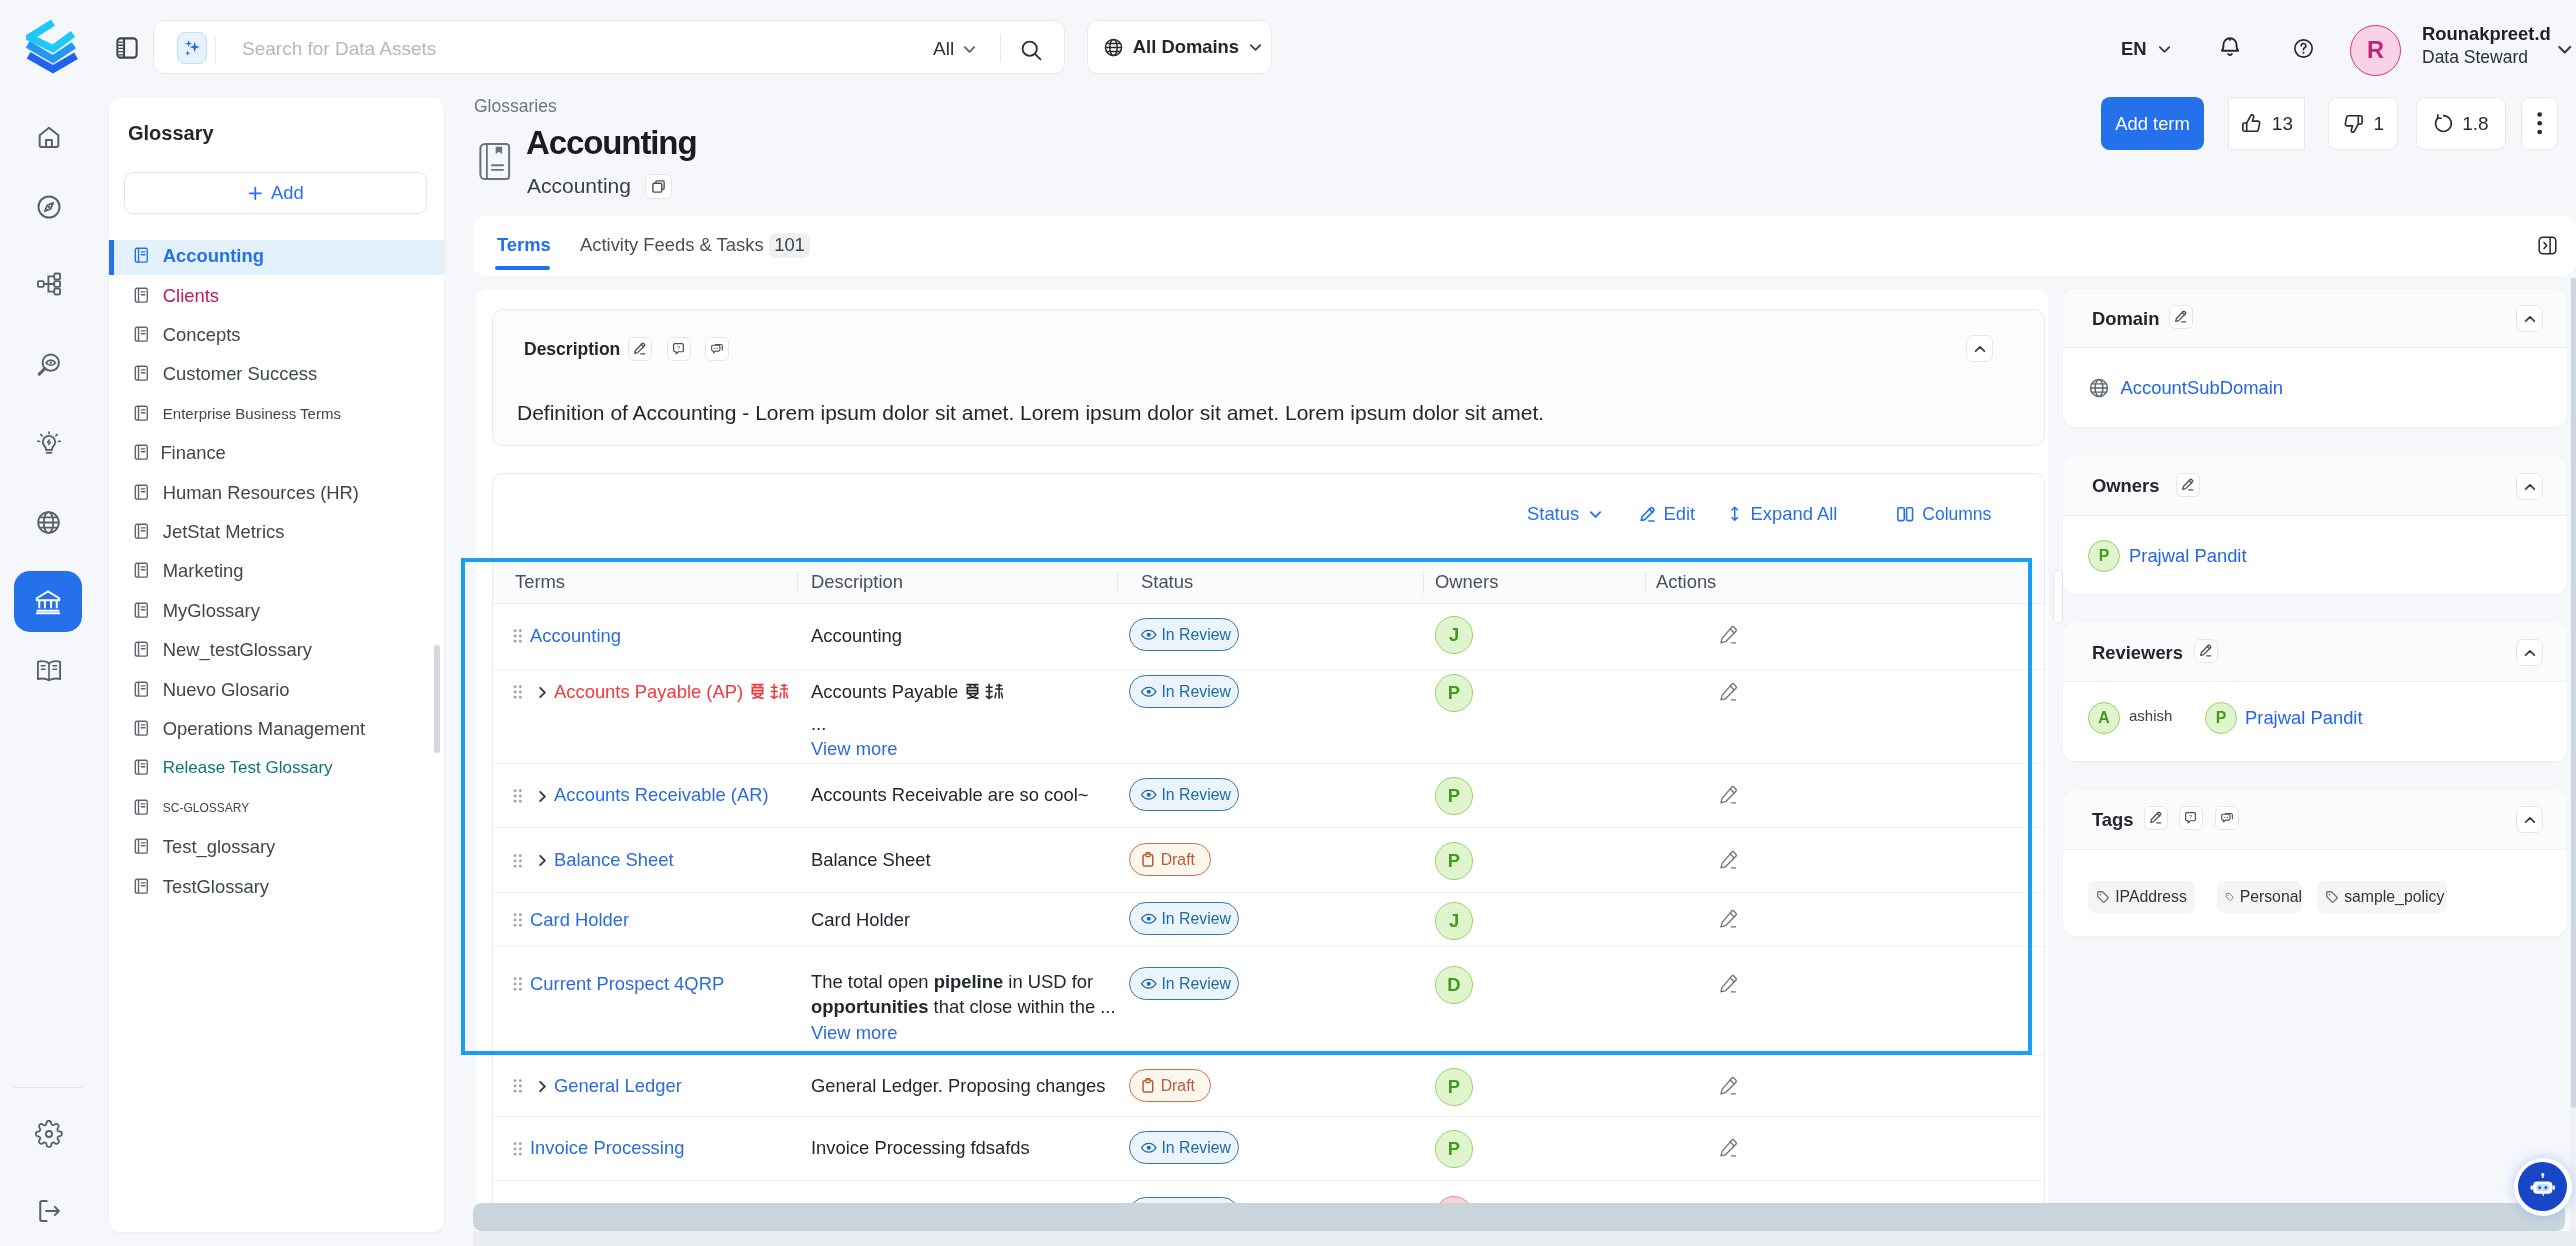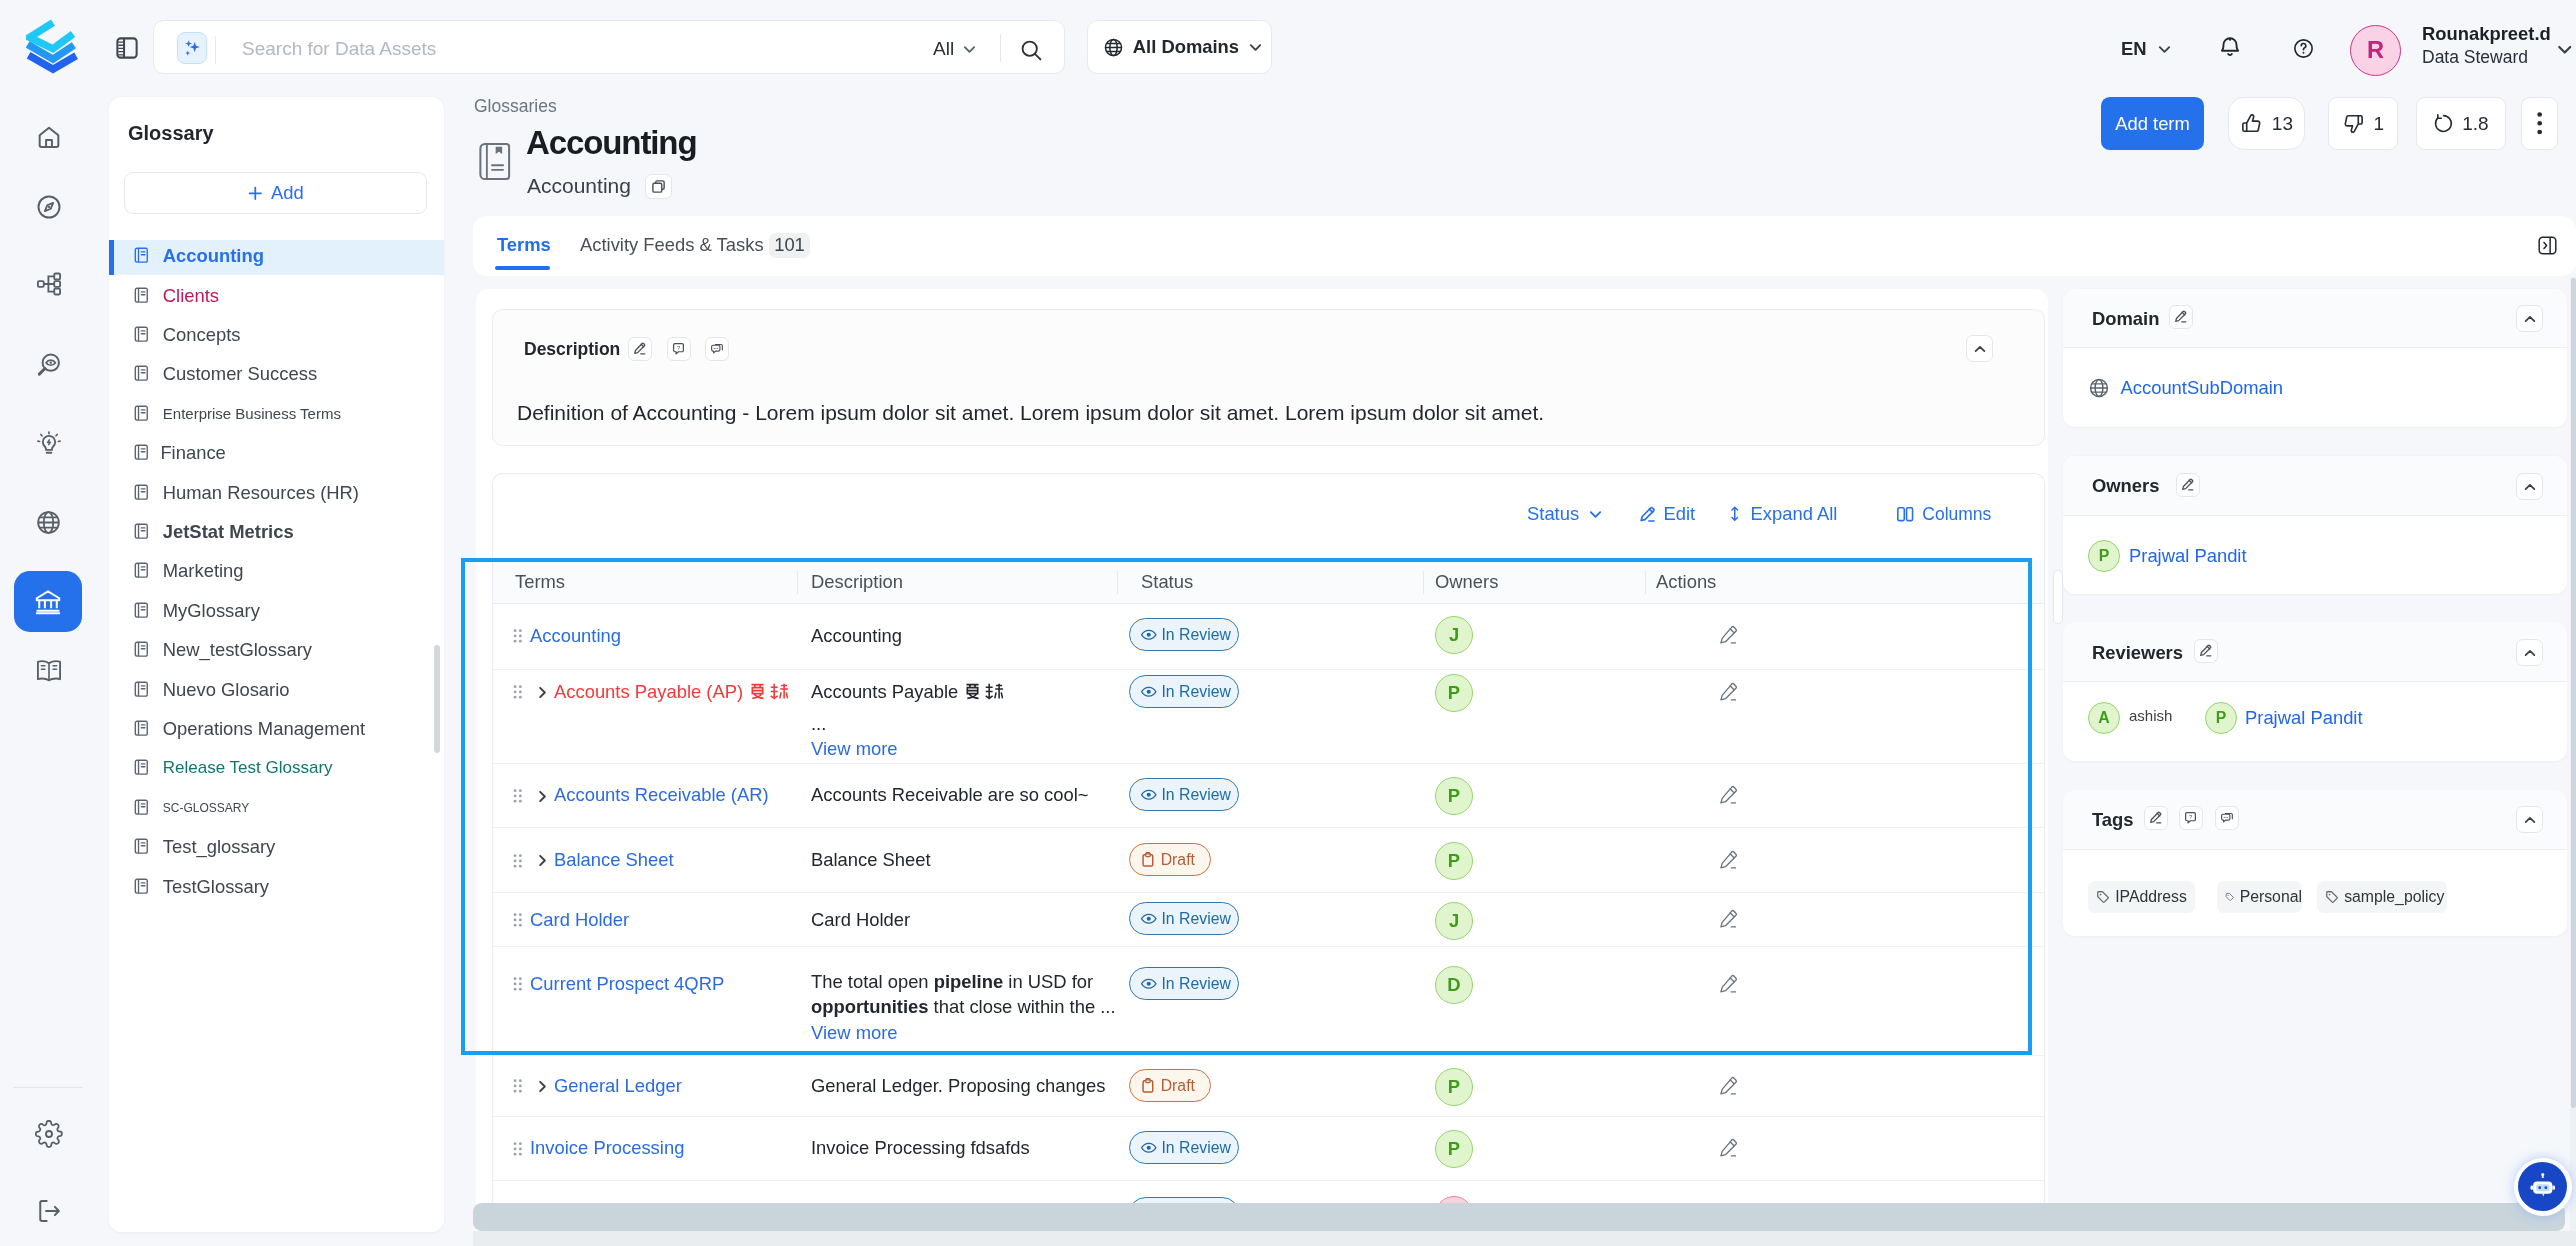--- a/index.html
+++ b/index.html
@@ -216,21 +216,21 @@
       <path d="M9 6.5h4M9 9.5h4" stroke="#5b6470" stroke-width="1.4" stroke-linecap="round"></path>
     </svg>
     <span style="font-size:18.4px;color:#3f464e;font-weight:normal">Human Resources (HR)</span>
   </div>
 <div class="ab cy" style="left:133px;top:512px;height:39px;gap:11.4px">
     <svg width="18.4" height="18.4" viewBox="0 0 20 20" fill="none">
       <path d="M4.5 2.5h9.5a1.5 1.5 0 0 1 1.5 1.5v12a1.5 1.5 0 0 1-1.5 1.5H4.5a2 2 0 0 1-2-2v-11a2 2 0 0 1 2-2z" stroke="#5b6470" stroke-width="1.5"></path>
       <path d="M6 2.5v15" stroke="#5b6470" stroke-width="1.5"></path>
       <path d="M9 6.5h4M9 9.5h4" stroke="#5b6470" stroke-width="1.4" stroke-linecap="round"></path>
     </svg>
-    <span style="font-size:18.4px;color:#3f464e;font-weight:bold">JetStat Metrics</span>
+    <span style="font-size:18.4px;color:#3f464e;font-weight:normal">JetStat Metrics</span>
   </div>
 <div class="ab cy" style="left:133px;top:551px;height:39px;gap:11.4px">
     <svg width="18.4" height="18.4" viewBox="0 0 20 20" fill="none">
       <path d="M4.5 2.5h9.5a1.5 1.5 0 0 1 1.5 1.5v12a1.5 1.5 0 0 1-1.5 1.5H4.5a2 2 0 0 1-2-2v-11a2 2 0 0 1 2-2z" stroke="#5b6470" stroke-width="1.5"></path>
       <path d="M6 2.5v15" stroke="#5b6470" stroke-width="1.5"></path>
       <path d="M9 6.5h4M9 9.5h4" stroke="#5b6470" stroke-width="1.4" stroke-linecap="round"></path>
     </svg>
     <span style="font-size:18.4px;color:#3f464e;font-weight:normal">Marketing</span>
   </div>
 <div class="ab cy" style="left:133px;top:591px;height:39px;gap:11.4px">
@@ -309,21 +309,21 @@
   </div>
 <div class="ab" style="left:526px;top:124px;font-size:33px;font-weight:bold;color:#191d22;letter-spacing:-1.1px">Accounting</div>
 <div class="ab" style="left:527px;top:174px;font-size:21px;color:#3a4047">Accounting</div>
 <div class="ibtn" style="left:645px;top:174px;width:27px;height:25.4px">
     <svg width="15" height="15" viewBox="0 0 16 16" fill="none">
       <rect x="2" y="4.5" width="9.5" height="9.5" rx="1.6" stroke="#4a515a" stroke-width="1.5"></rect>
       <path d="M5 4.5V3.4A1.4 1.4 0 0 1 6.4 2h6.2A1.4 1.4 0 0 1 14 3.4v6.2a1.4 1.4 0 0 1-1.4 1.4h-1.1" stroke="#4a515a" stroke-width="1.5"></path>
     </svg>
   </div>
 <div class="ab" style="left:2101px;top:97px;width:103px;height:53px;background:#2570eb;border-radius:8.8px;display:flex;align-items:center;justify-content:center;color:#fff;font-size:18.4px">Add term</div>
-<div class="ab cy" style="left:2228px;top:97px;width:77px;height:53px;background:#fff;border:1.3px solid #e5e8ec;border-radius:16px;justify-content:center;gap:8.8px">
+<div class="ab cy" style="left:2228px;top:97px;width:77px;height:53px;background:#fff;border:1.3px solid #e5e8ec;border-radius:1px;justify-content:center;gap:8.8px">
     <svg width="23" height="23" viewBox="0 0 24 24" fill="none">
       <path d="M7 10.5v10M7 11.5l4-7.5c.3-.6.8-1 1.5-1 1 0 1.8.8 1.8 1.8 0 .2 0 .4-.1.6L13 9.5h5.5a2 2 0 0 1 2 2.4l-1.4 6.6a2 2 0 0 1-2 1.6H4.5A1.5 1.5 0 0 1 3 18.6v-5.6a1.5 1.5 0 0 1 1.5-1.5H7z" stroke="#272c33" stroke-width="1.7" stroke-linejoin="round"></path>
     </svg>
     <span style="font-size:19px;color:#272c33">13</span>
   </div>
 <div class="ab cy" style="left:2328px;top:97px;width:70px;height:53px;background:#fff;border:1.3px solid #e5e8ec;border-radius:8.8px;justify-content:center;gap:8.8px">
     <svg width="23" height="23" viewBox="0 0 24 24" fill="none" style="transform:rotate(180deg)">
       <path d="M7 10.5v10M7 11.5l4-7.5c.3-.6.8-1 1.5-1 1 0 1.8.8 1.8 1.8 0 .2 0 .4-.1.6L13 9.5h5.5a2 2 0 0 1 2 2.4l-1.4 6.6a2 2 0 0 1-2 1.6H4.5A1.5 1.5 0 0 1 3 18.6v-5.6a1.5 1.5 0 0 1 1.5-1.5H7z" stroke="#272c33" stroke-width="1.7" stroke-linejoin="round"></path>
     </svg>
     <span style="font-size:19px;color:#272c33">1</span>

